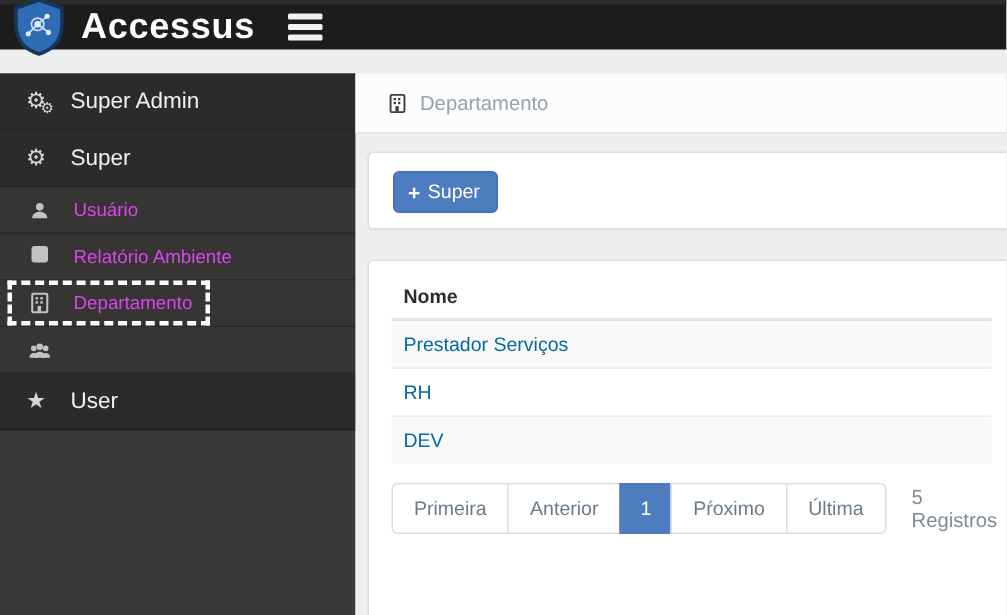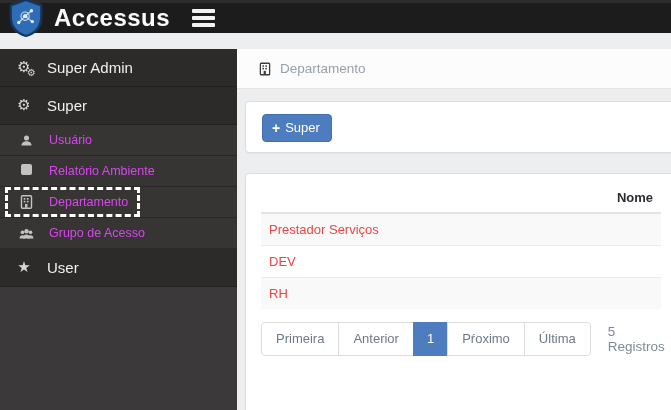--- a/index.html
+++ b/index.html
@@ -70,25 +70,25 @@
   .btn-new {
     display:inline-flex; align-items:center; gap:5px;
     background:#4d7cbf; border:1px solid #4170ae; border-radius:4px;
     color:#ffffff; font-size:13px; padding:5px 11px 6px 9px; cursor:pointer;
     font-family:inherit;
   }
   .btn-new .plus { font-weight:700; font-size:14px; line-height:1; }
 
   table.dept-table { width:100%; border-collapse:collapse; }
   .dept-table th {
-    text-align:right; font-size:13px; font-weight:700; color:#2a2e33;
+    text-align:left; font-size:13px; font-weight:700; color:#2a2e33;
     padding:8px 8px 7px 8px; border-bottom:2px solid #e3e3e3;
   }
   .dept-table td {
-    font-size:13px; color:#ef4444; padding:8px 8px; border-top:1px solid #eceaea;
+    font-size:13px; color:#0369a1; padding:8px 8px; border-top:1px solid #eceaea;
   }
   .dept-table tbody tr:nth-child(odd) { background:#f9f9f9; }
   .dept-table tbody tr { cursor:pointer; }
 
   .pagination-row { display:flex; align-items:center; margin-top:13px; }
   .page-btn {
     background:#fff; border:1px solid #ddd; color:#6c7a87; font-size:13px;
     padding:8px 14px; margin-left:-1px; cursor:pointer; font-family:inherit; line-height:1.2;
   }
   .page-btn:first-child { border-radius:4px 0 0 4px; margin-left:0; }
@@ -169,21 +169,20 @@
       <span class="ic">
         <svg class="svg-ic" width="15" height="13" viewBox="0 0 17 14">
           <circle cx="4" cy="5.6" r="2.1"></circle>
             <circle cx="13" cy="5.6" r="2.1"></circle>
           <path d="M0.6 12.6c0-2.3 1.5-3.6 3.4-3.6s3.4 1.3 3.4 3.6z"></path>
           <path d="M9.6 12.6c0-2.3 1.5-3.6 3.4-3.6s3.4 1.3 3.4 3.6z"></path>
           <circle cx="8.5" cy="4.4" r="2.5"></circle>
           <path d="M4.5 12.6c0-2.8 1.7-4.4 4-4.4s4 1.6 4 4.4z"></path>
         </svg>
       </span>
-      <span class="lbl">Grupo de Acesso</span>
     </div>
 
     <div class="side-item section">
       <span class="ic glyph">★</span>
       <span class="lbl">User</span>
     </div>
 
   </div>
 
   <div class="main">
@@ -216,24 +215,24 @@
           <thead>
             <tr>
               <th>Nome</th>
             </tr>
           </thead>
           <tbody>
             <tr>
                 <td>Prestador Serviços</td>
               </tr>
             <tr>
+                <td>RH</td>
+              </tr>
+            <tr>
                 <td>DEV</td>
-              </tr>
-            <tr>
-                <td>RH</td>
               </tr>
           </tbody>
         </table>
 
         <div class="pagination-row">
           <button class="page-btn">Primeira</button>
           <button class="page-btn">Anterior</button>
           <button class="page-btn active">1</button>
           <button class="page-btn">Pŕoximo</button>
           <button class="page-btn last">Última</button>

